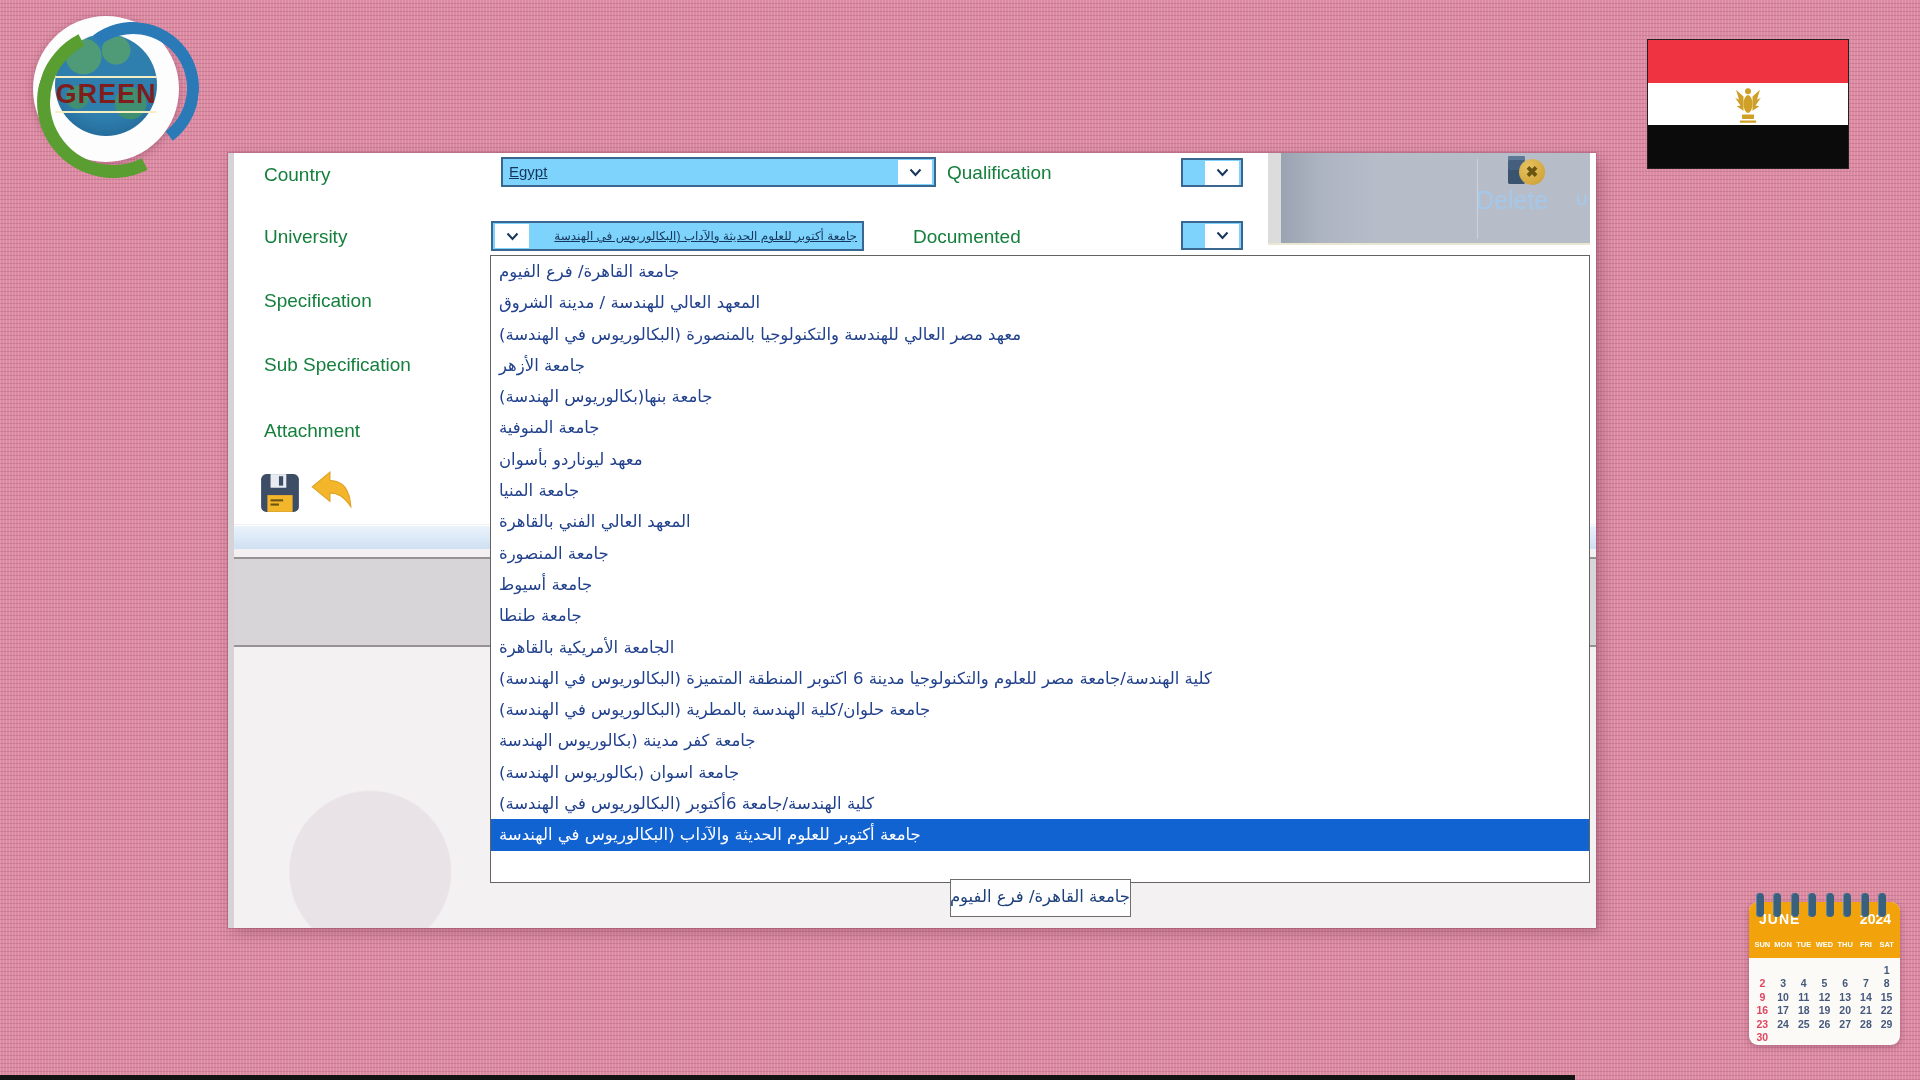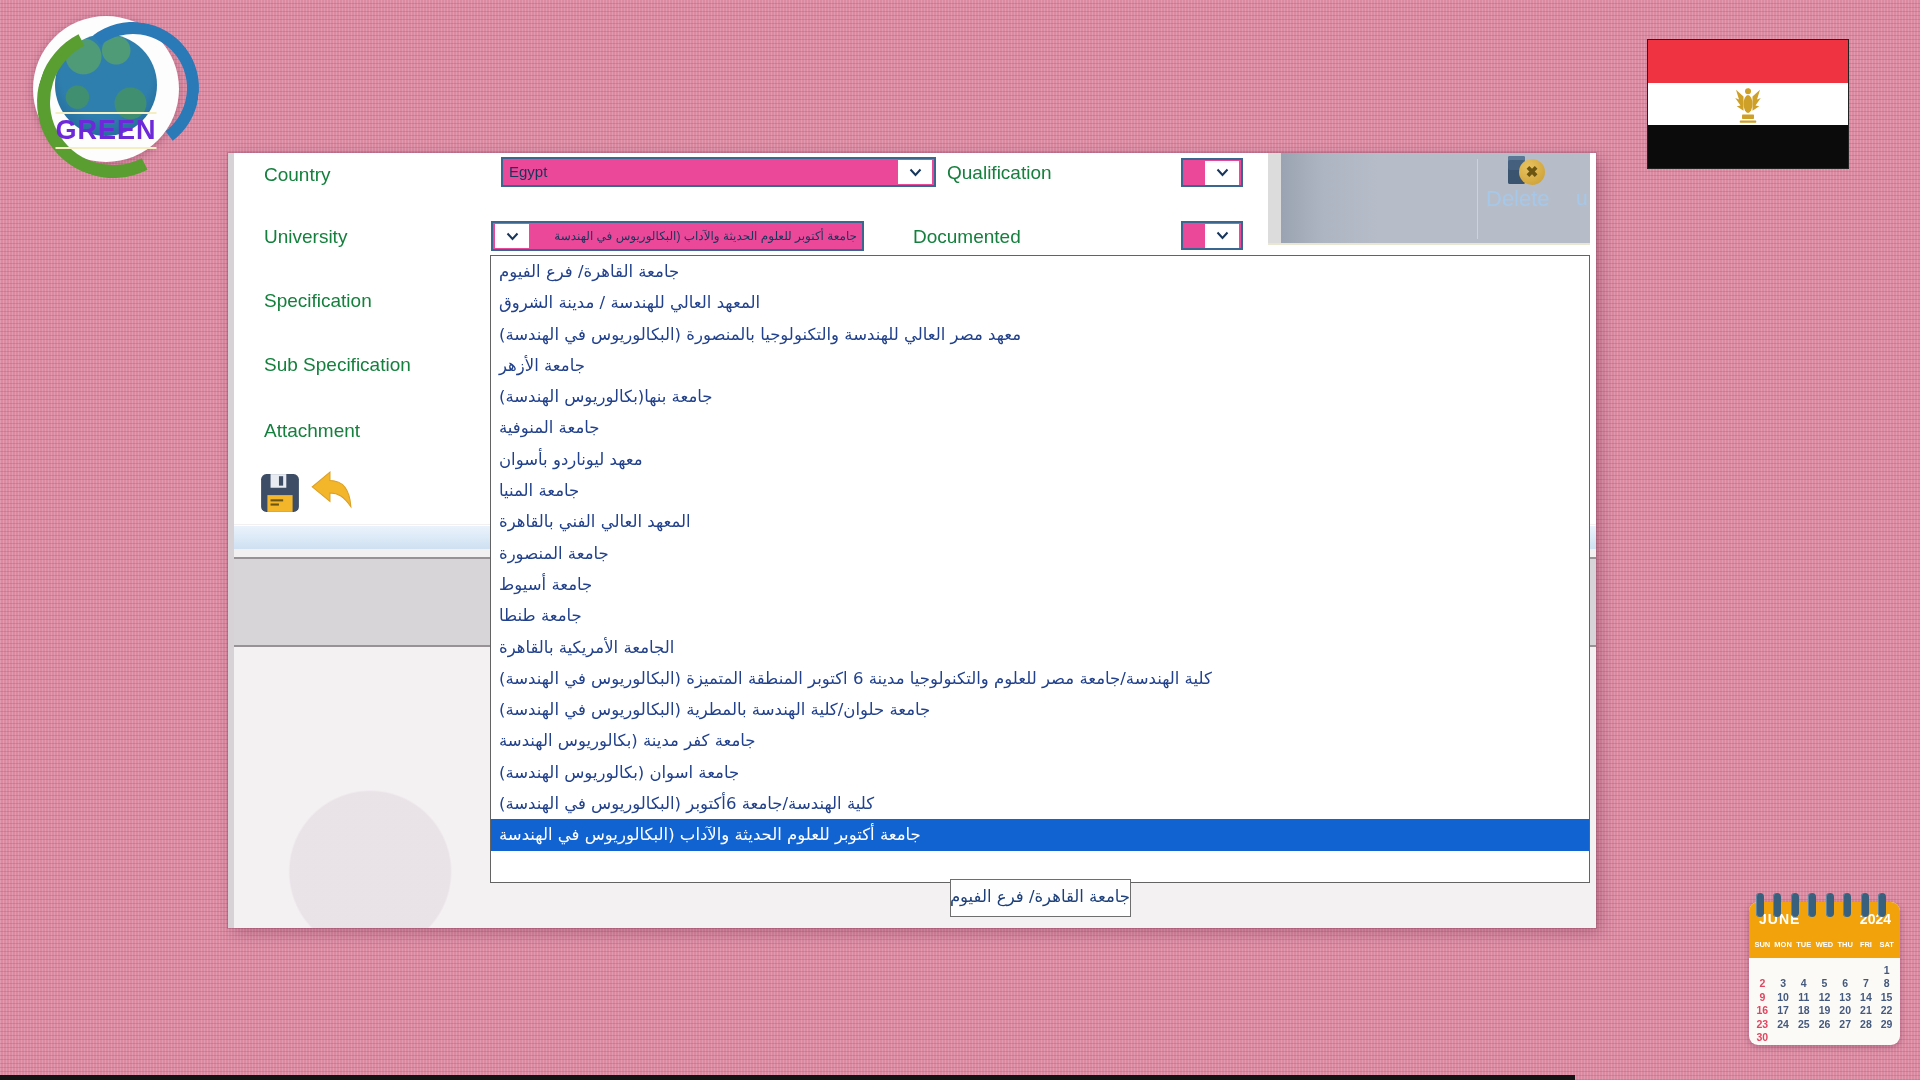--- a/index.html
+++ b/index.html
@@ -22,31 +22,31 @@
   .blue-bar{left:0;top:372px;right:0;height:23px;background:linear-gradient(#eaf3fc,#cfe0f2);border-top:1px solid #fff;}
   .gray-bar{left:0;top:404px;right:0;height:86px;background:#d8d5d8;border-top:2px solid #969296;border-bottom:2px solid #969296;}
   .panel-bottom{left:0;top:494px;right:0;bottom:0;background:#f4f1f3;
       background-image:radial-gradient(circle at 30% 40%, rgba(220,210,218,.5) 0 60px, transparent 62px),
                        radial-gradient(circle at 10% 80%, rgba(220,210,218,.45) 0 80px, transparent 82px);}
   
   .gray-header{left:1034px;top:0;width:322px;height:90px;overflow:hidden;
       background:linear-gradient(90deg,#dcdcdc 0 13px,#9aa3b1 13px,#aeb5c2 55px,#b6bdc9 110px);
       border-bottom:2px solid #e9e6d2;}
   .gh-divider{left:209px;top:6px;width:1px;height:80px;background:#cdd3db;}
-  .delete-text{left:218px;top:33px;font-size:22px;color:#a5c8ea;}
+  .delete-text{left:208px;top:33px;font-size:25px;color:#a5c8ea;}
   .update-partial{left:308px;top:33px;font-size:21px;color:#a5c8ea;}
   .del-icon{left:238px;top:1px;width:42px;height:34px;}
   .del-page{position:absolute;left:2px;top:2px;width:17px;height:28px;background:#44607e;border-radius:2px;
             box-shadow:inset 0 4px 0 #5b7896,inset 0 -14px 0 #3a546f;}
   .del-coin{position:absolute;left:13px;top:5px;width:26px;height:26px;border-radius:50%;
             background:radial-gradient(circle at 35% 30%,#e8c261,#c99c2e);
             color:#6b5510;font-weight:bold;font-size:15px;line-height:26px;text-align:center;}
   
   .flabel{color:#15803d;font-size:19px;white-space:nowrap;}
-  .sel{background:#ec4899;border:2px solid #39678f;box-sizing:border-box;overflow:hidden;white-space:nowrap;}
+  .sel{background:#7dd3fc;border:2px solid #39678f;box-sizing:border-box;overflow:hidden;white-space:nowrap;text-decoration:underline;}
   .sel-country{left:267px;top:4px;width:435px;height:30px;font-size:15px;color:#16365c;line-height:26px;padding-left:6px;}
   .sel-univ{left:257px;top:68px;width:373px;height:30px;font-size:12px;color:#16365c;line-height:26px;
             direction:rtl;text-align:right;padding:0 5px 0 44px;}
   .sel-small{width:62px;height:29px;}
   .chev{position:absolute;top:50%;transform:translateY(-50%);width:34px;height:24px;background:#fff;
         display:flex;align-items:center;justify-content:center;}
   .chev.right{right:2px;} .chev.left{left:2px;}
   .icons-row{left:25px;top:315px;width:120px;height:48px;}
   
   .dd-list{left:490px;top:255px;width:1100px;height:628px;background:#fff;border:1px solid #636363;
@@ -68,22 +68,22 @@
        radial-gradient(circle at 74% 68%, #3f8f70 0 15%, transparent 16%),
        radial-gradient(circle at 22% 62%, #3f8f70 0 11%, transparent 12%),
        radial-gradient(circle at 50% 38%, #2f7fae 0 55%, #1b5c8c 100%);}
   .arc-green{position:absolute;left:4px;top:10px;width:126px;height:126px;border-radius:50%;
      border:13px solid transparent;border-left-color:#5a9e32;border-bottom-color:#5a9e32;
      transform:rotate(18deg);}
   .arc-blue{position:absolute;left:34px;top:6px;width:108px;height:108px;border-radius:50%;
      border:12px solid transparent;border-top-color:#2b7ab8;border-right-color:#2b7ab8;
      transform:rotate(8deg);}
   .logo-text{position:absolute;left:50%;top:60px;transform:translateX(-50%);
-     color:#6d28d9;font-size:27px;font-weight:bold;letter-spacing:1px;
-     border-top:2px solid #f5eec2;border-bottom:2px solid #f5eec2;padding:1px 0;margin-top:36px;}
+     color:#7f1d1d;font-size:27px;font-weight:bold;letter-spacing:1px;
+     border-top:2px solid #f5eec2;border-bottom:2px solid #f5eec2;padding:1px 0;}
   
   .flag{left:1648px;top:40px;width:200px;height:128px;outline:1px solid #222;
         display:flex;flex-direction:column;z-index:2;}
   .flag .red{flex:1;background:#ef3340;} .flag .white{flex:1;background:#fff;position:relative;}
   .flag .black{flex:1;background:#0b0b0b;}
   .eagle{position:absolute;left:50%;top:50%;transform:translate(-50%,-50%);}
   
   .calendar{left:1748px;top:893px;width:146px;height:154px;z-index:2;}
   .cal-card{position:absolute;left:1px;top:9px;width:143px;height:143px;border-radius:9px;
             background:#fcfaf6;box-shadow:0 2px 6px rgba(100,30,60,.35);overflow:hidden;padding-left:8px;}

